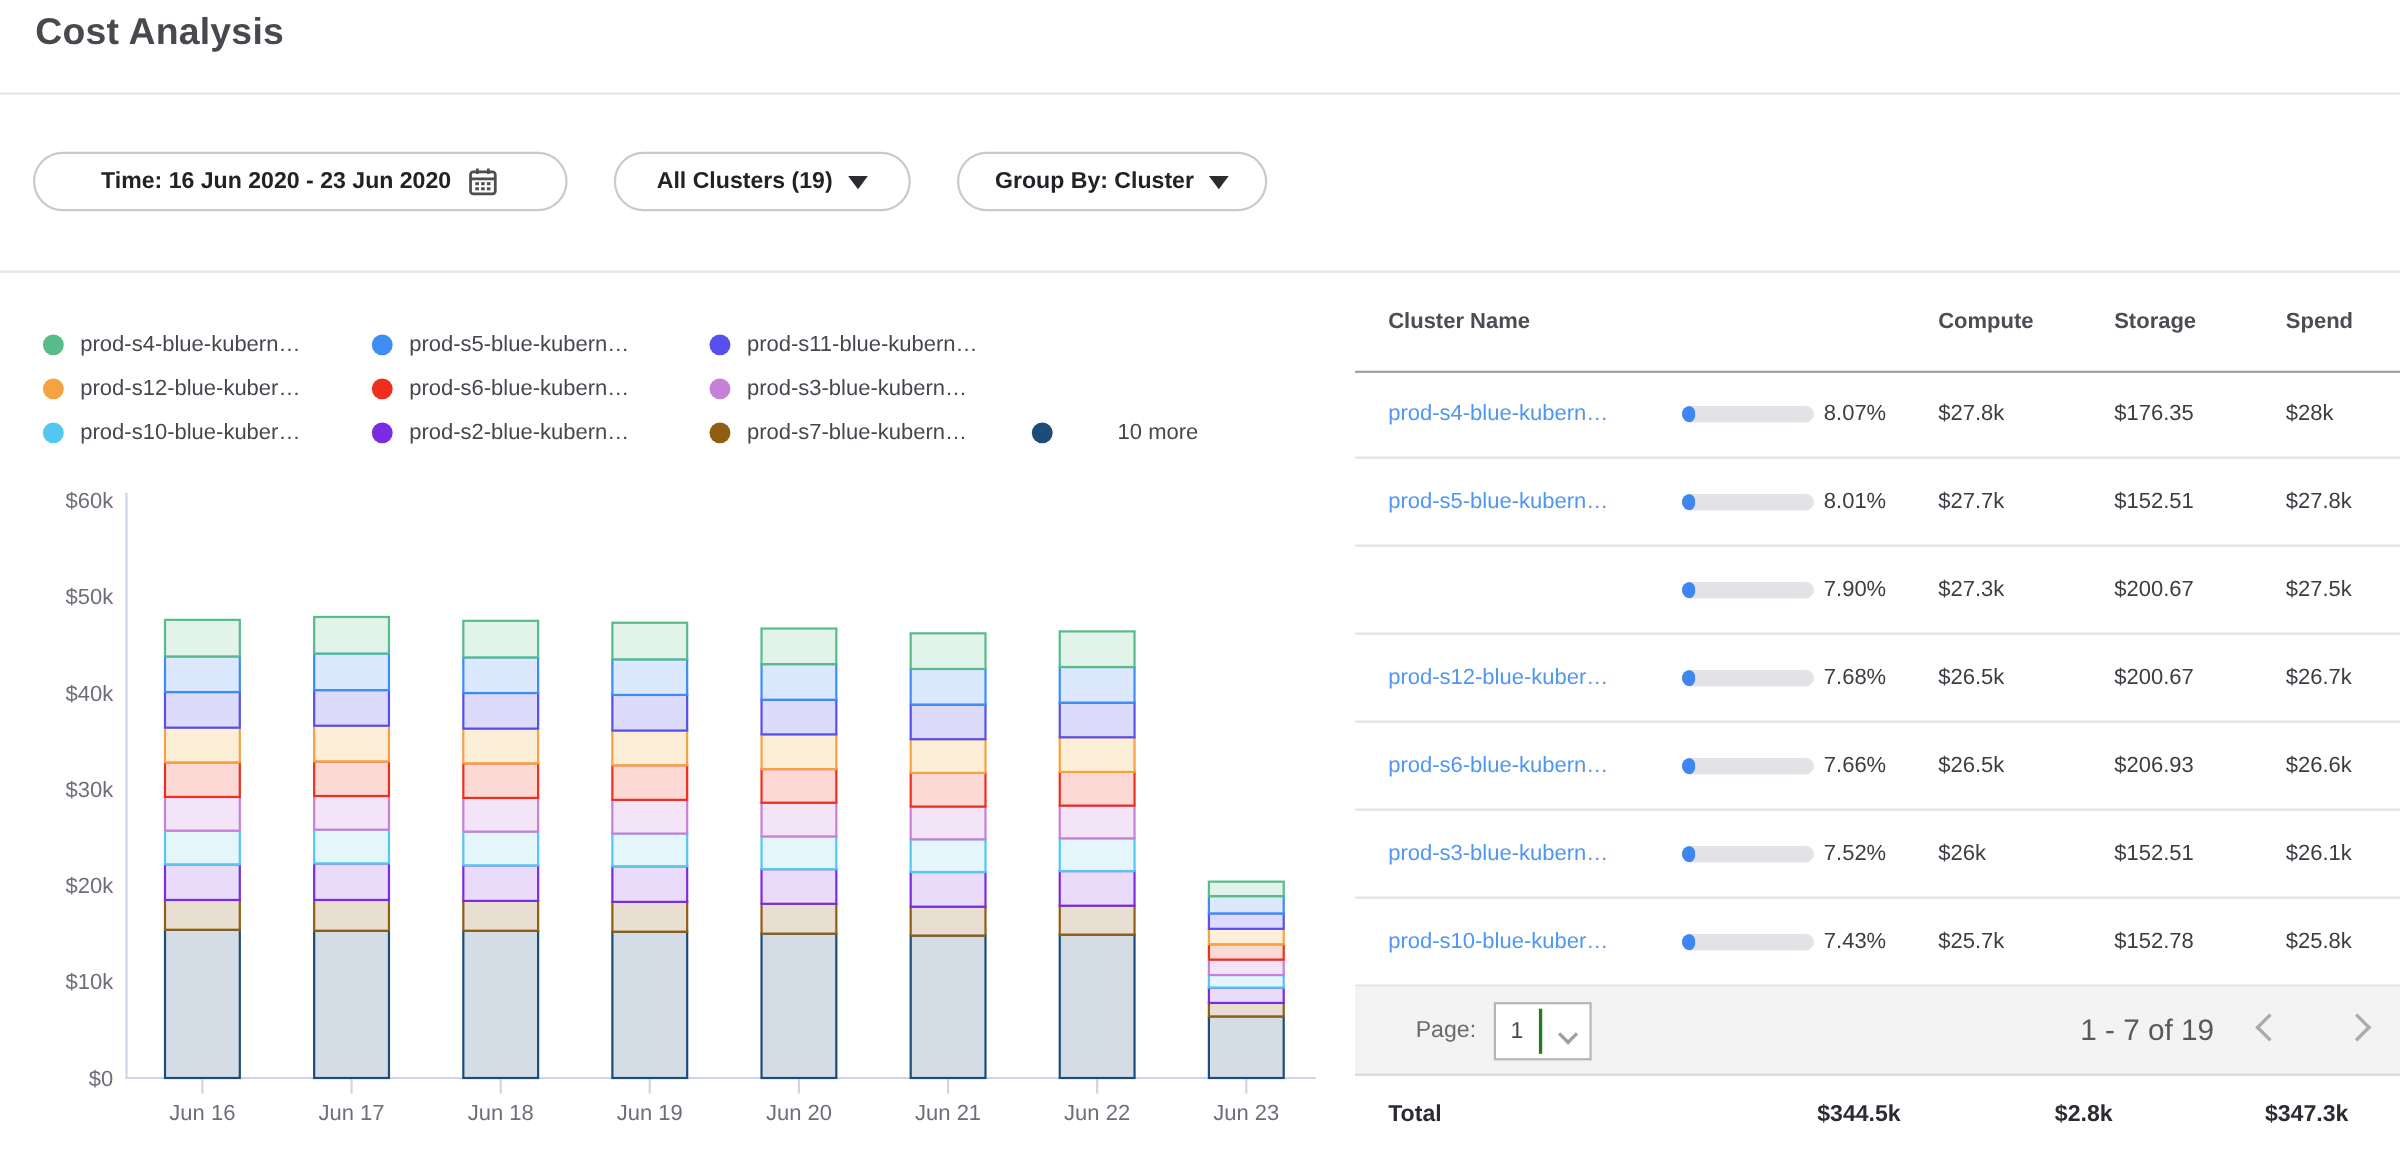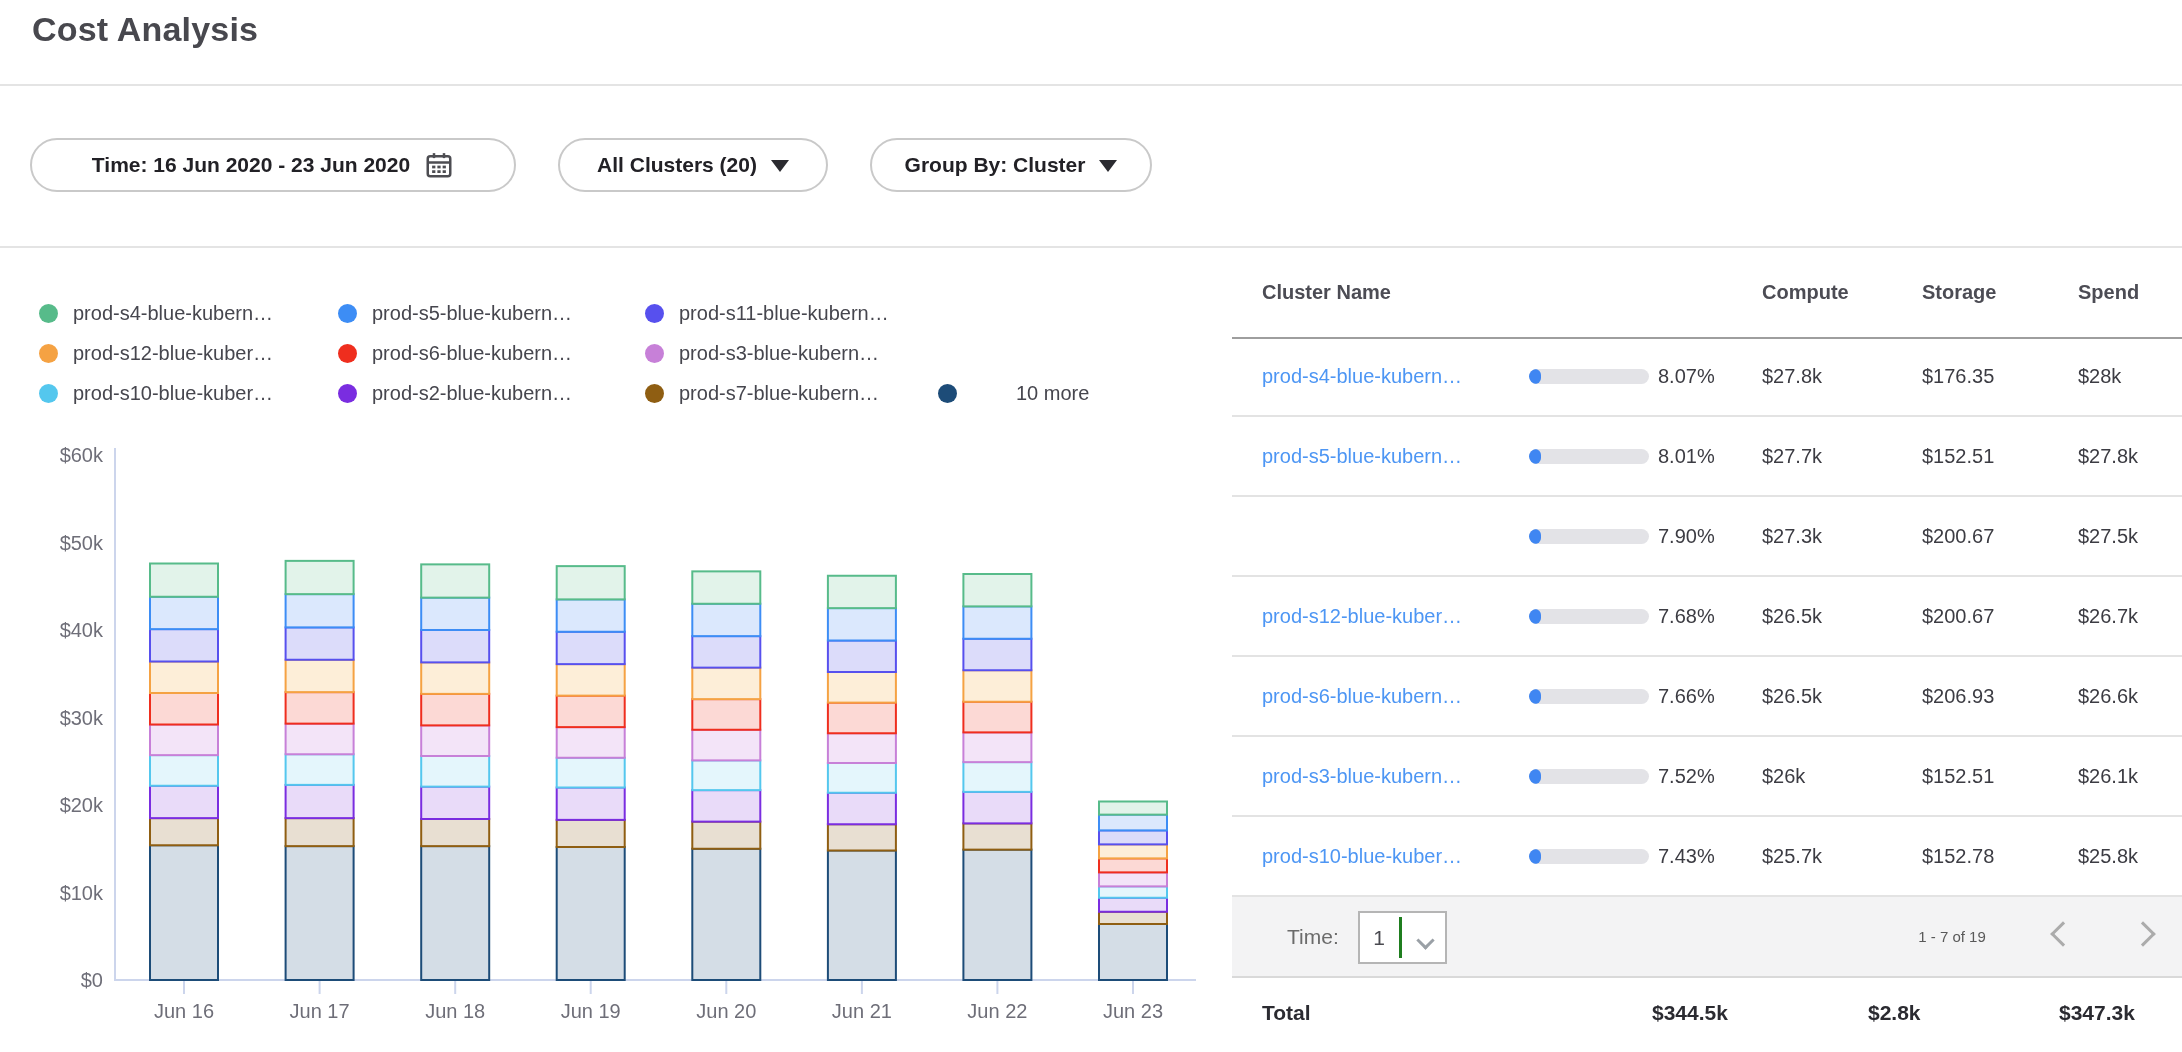--- a/index.html
+++ b/index.html
@@ -46,21 +46,21 @@
   .col-spend  { left:846px; }
   .pbar { width:120px; height:15px; border-radius:8px; background:#e3e3e7; overflow:hidden; position:relative; }
   .pbar-fill { position:absolute; left:0; top:0; bottom:0; border-radius:8px; background:#3f86f2; }
   
   #pagination { position:absolute; left:0; top:650px; width:950px; height:81px; background:#f3f3f4; border-bottom:2px solid #d9d9d9; }
   #page-label { position:absolute; left:55px; top:0; height:79px; display:flex; align-items:center; font-size:21px; color:#6b6b6b; }
   #page-select { position:absolute; left:126px; top:14px; width:89px; height:53px; background:#fff; border:2px solid #b5b5b5; cursor:pointer; }
   #page-select .val { position:absolute; left:0; top:0; bottom:0; width:38px; display:flex; align-items:center; justify-content:center; font-size:21px; color:#4a4a50; }
   #page-select .green-line { position:absolute; left:39px; top:4px; bottom:4px; width:3px; background:#1f7e1f; }
   #page-select .chev { position:absolute; right:13px; top:21px; width:13px; height:13px; border-top:3px solid #9aa0a6; border-right:3px solid #9aa0a6; transform:rotate(135deg); }
-  #page-range { position:absolute; left:620px; top:0; width:200px; height:79px; display:flex; align-items:center; justify-content:center; font-size:15px; color:#595959; }
+  #page-range { position:absolute; left:620px; top:0; width:200px; height:79px; display:flex; align-items:center; justify-content:center; font-size:27px; color:#595959; }
   .pg-chev { position:absolute; top:28px; width:18px; height:18px; border-top:3.5px solid #ababab; border-right:3.5px solid #ababab; cursor:pointer; }
   #pg-prev { left:822px; transform:rotate(-135deg); }
   #pg-next { left:902px; transform:rotate(45deg); }
   
   #total-row { position:absolute; left:0; top:731px; width:950px; height:83px; }
   #total-row .tcell { position:absolute; top:0; height:70px; display:flex; align-items:center; font-weight:700; color:#2b2b31; font-size:21px; }
   #total-label { left:30px; }
   #total-compute { left:420px; }
   #total-storage { left:636px; }
   #total-spend { left:827px; font-size:28px; }
@@ -84,21 +84,21 @@
           <rect x="10.7" y="12.5" width="2.6" height="2.2"></rect>
           <rect x="14.9" y="12.5" width="2.6" height="2.2"></rect>
         <rect x="6.5" y="16.2" width="2.6" height="2.2"></rect>
           <rect x="10.7" y="16.2" width="2.6" height="2.2"></rect>
           <rect x="14.9" y="16.2" width="2.6" height="2.2"></rect>
       </g>
     </svg>
   </span>
 </div>
 <div class="abs pill" id="pill-scope">
-  <span>All Clusters (20)</span>
+  <span>All Clusters (19)</span>
   <span class="caret-down"></span>
 </div>
 <div class="abs pill" id="pill-group">
   <span>Group By: Cluster</span>
   <span class="caret-down"></span>
 </div>
 
 <div class="abs hdivider" id="divider-filters"></div>
 
 <div id="chart-legend">
@@ -354,21 +354,21 @@
           </span>
         </span>
         <span class="cell col-pct">7.43%</span>
         <span class="cell col-comp">$25.7k</span>
         <span class="cell col-stor">$152.78</span>
         <span class="cell col-spend">$25.8k</span>
       </div>
     </div>
 
   <div id="pagination">
-    <div id="page-label">Time:</div>
+    <div id="page-label">Page:</div>
     <div id="page-select">
       <span class="val">1</span>
       <span class="green-line"></span>
       <span class="chev"></span>
     </div>
     <div id="page-range">1 - 7 of 19</div>
     <div class="pg-chev" id="pg-prev"></div>
     <div class="pg-chev" id="pg-next"></div>
   </div>
 

